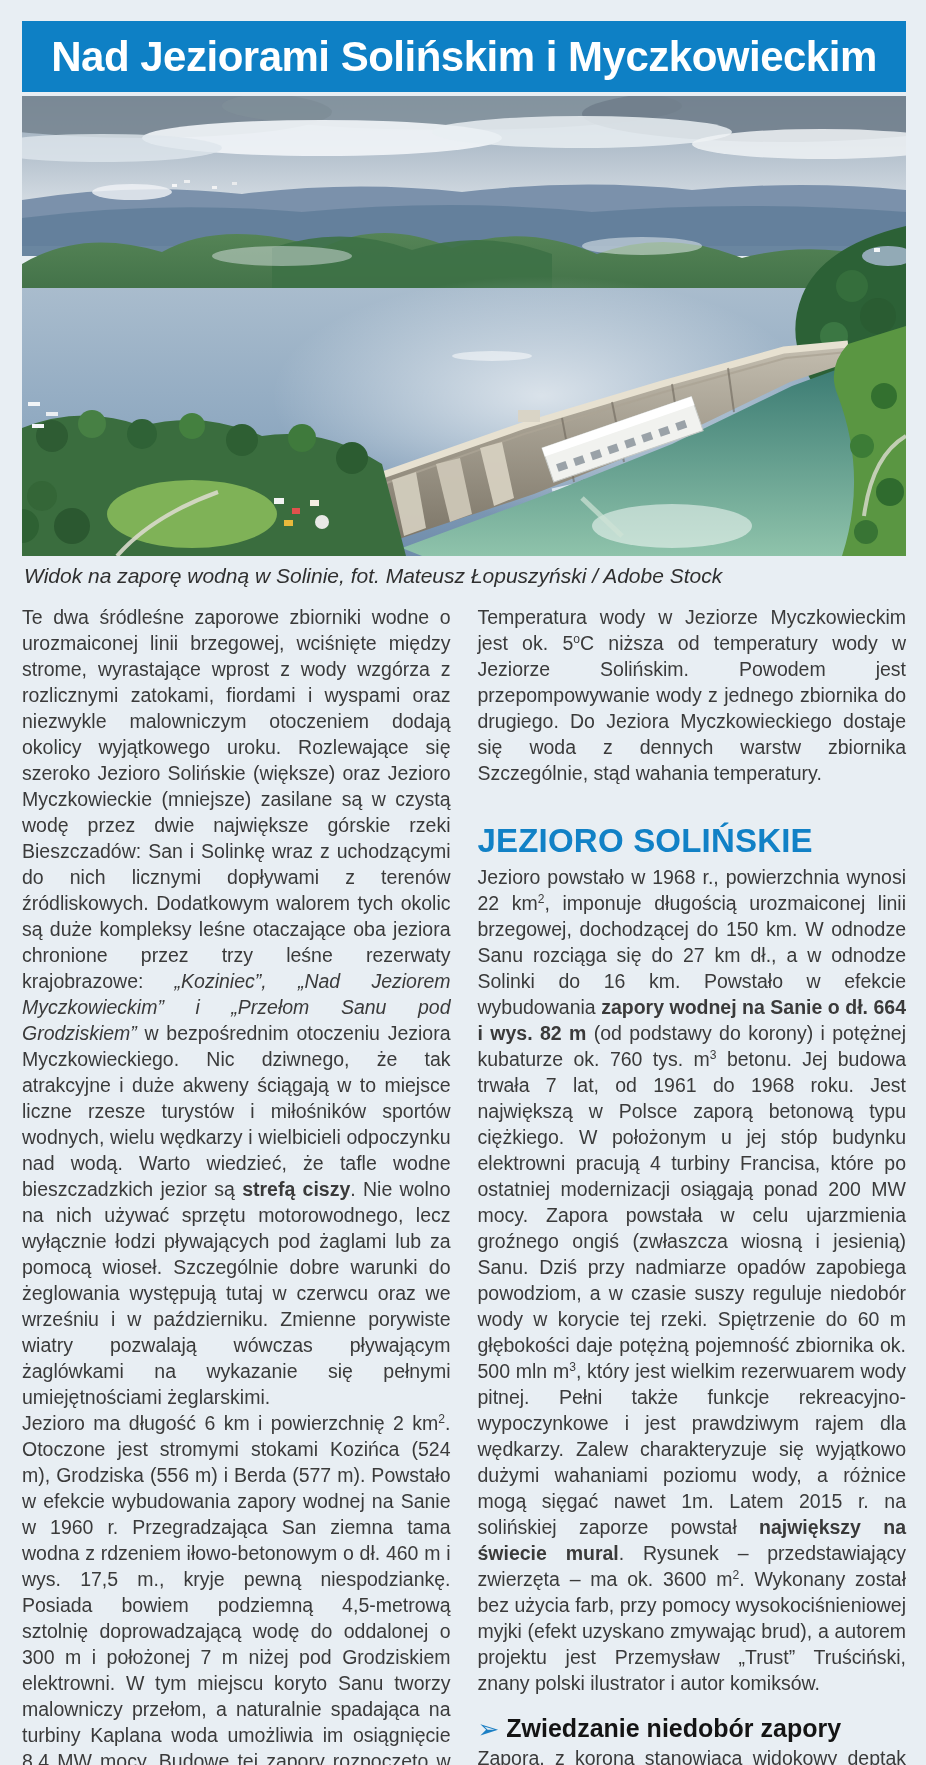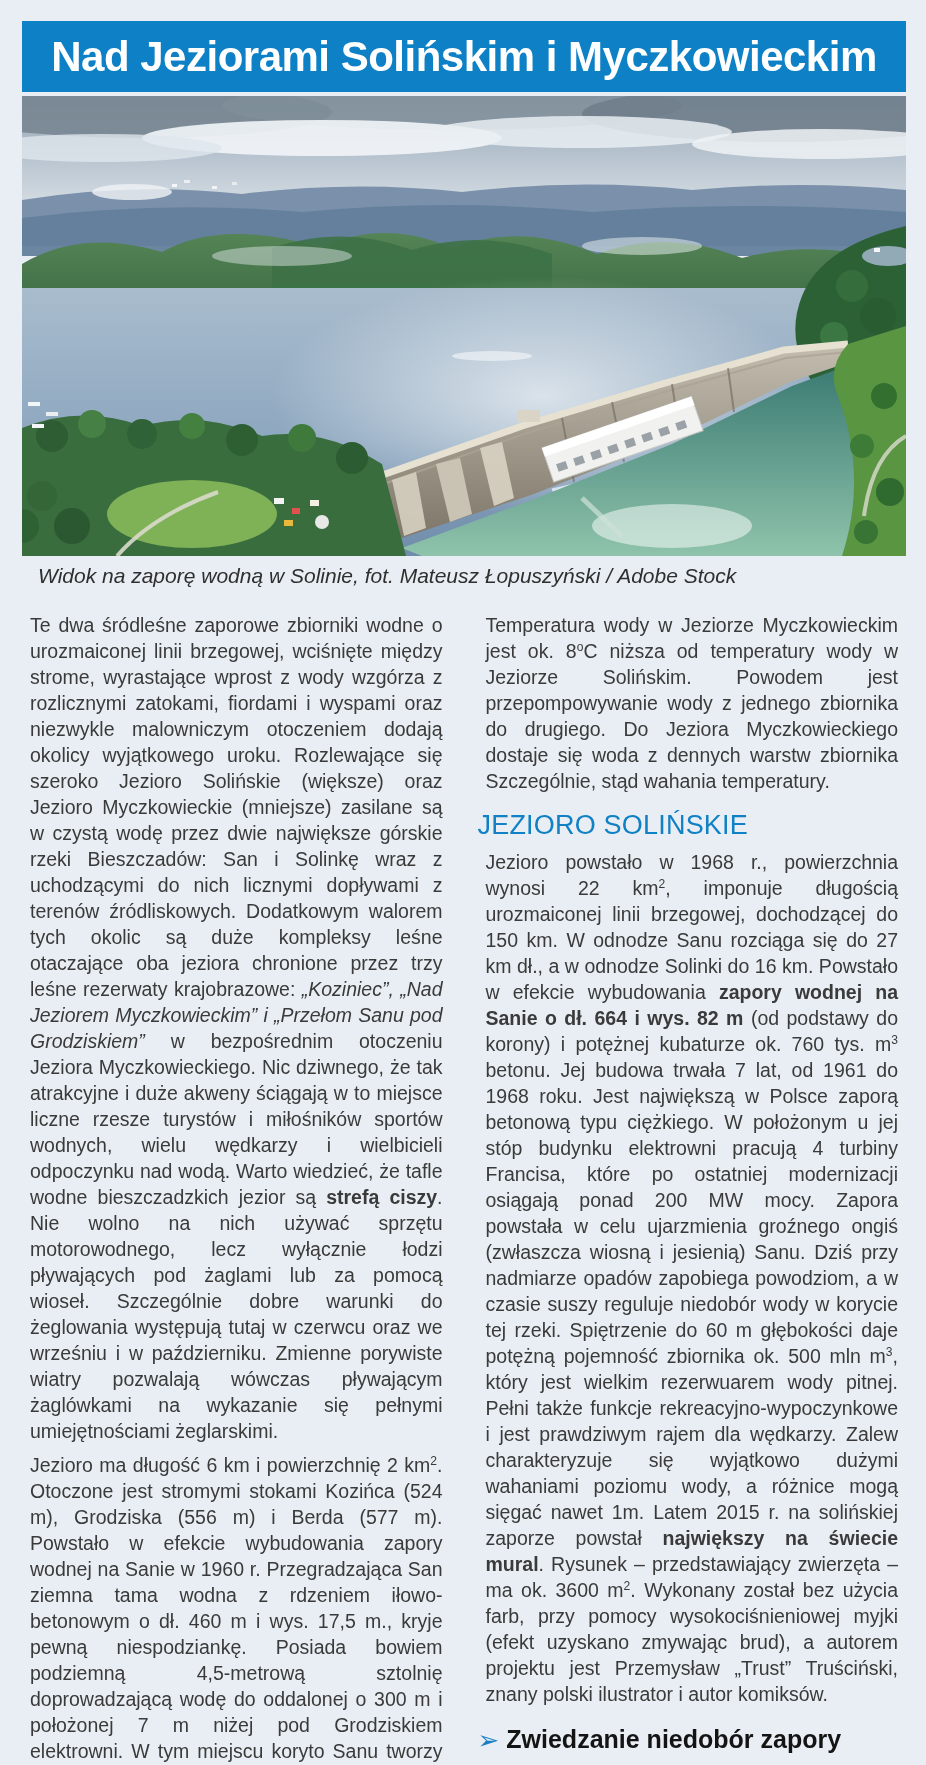--- a/index.html
+++ b/index.html
@@ -25,47 +25,47 @@
     margin:0;
     color:#ffffff;
     font-size:42px;
     font-weight:bold;
     letter-spacing:-0.5px;
     white-space:nowrap;
   }
   figure.photo{margin:4px 0 0 0;padding:0;height:460px;}
   figure.photo svg{display:block;width:884px;height:460px;}
   .caption{
-    margin:8px 0 0 16px;
+    margin:8px 0 0 2px;
     font-style:italic;
     font-size:21px;
     color:#2f2f2f;
   }
   .columns{
     display:grid;
     grid-template-columns:1fr 1fr;
     column-gap:27px;
     margin-top:16px;
   }
   .col{min-width:0;}
   p.body{
-    margin:8px;
+    margin:0;
     font-size:19.5px;
     line-height:26px;
     text-align:justify;
     hyphens:auto;
     -webkit-hyphens:auto;
   }
   .run-bold{font-weight:bold;}
   .run-italic{font-style:italic;}
   sup{font-size:.62em;line-height:0;}
   h2.section-heading{
-    margin:16px 0 4px 0;
-    font-size:27px;
-    font-weight:normal;
+    margin:36px 0 4px 0;
+    font-size:33px;
+    font-weight:bold;
     color:#1181c6;
     letter-spacing:0.2px;
   }
   h3.tour-heading{
     margin:18px 0 2px 0;
     font-size:25px;
     font-weight:bold;
     color:#141414;
     display:flex;align-items:center;
   }
@@ -238,21 +238,21 @@
 
   <p class="caption">Widok na zaporę wodną w Solinie, fot. Mateusz Łopuszyński / Adobe Stock</p>
 
   <main class="columns">
     <section class="col">
       <p class="body" lang="pl"><span>Te dwa śródleśne zaporowe zbiorniki wodne o urozmaiconej linii brzegowej, wciśnięte między strome, wyrastające wprost z wody wzgórza z rozlicznymi zatokami, fiordami i wyspami oraz niezwykle malowniczym otoczeniem dodają okolicy wyjątkowego uroku. Rozlewające się szeroko Jezioro Solińskie (większe) oraz Jezioro Myczkowieckie (mniejsze) zasilane są w czystą wodę przez dwie największe górskie rzeki Bieszczadów: San i Solinkę wraz z uchodzącymi do nich licznymi dopływami z terenów źródliskowych. Dodatkowym walorem tych okolic są duże kompleksy leśne otaczające oba jeziora chronione przez trzy leśne rezerwaty krajobrazowe: </span><span class="run-italic">„Koziniec”, „Nad Jeziorem Myczkowieckim” i „Przełom Sanu pod Grodziskiem”</span><span> w bezpośrednim otoczeniu Jeziora Myczkowieckiego. Nic dziwnego, że tak atrakcyjne i duże akweny ściągają w to miejsce liczne rzesze turystów i miłośników sportów wodnych, wielu wędkarzy i wielbicieli odpoczynku nad wodą. Warto wiedzieć, że tafle wodne bieszczadzkich jezior są </span><span class="run-bold">strefą ciszy</span><span>. Nie wolno na nich używać sprzętu motorowodnego, lecz wyłącznie łodzi pływających pod żaglami lub za pomocą wioseł. Szczególnie dobre warunki do żeglowania występują tutaj w czerwcu oraz we wrześniu i w październiku. Zmienne porywiste wiatry pozwalają wówczas pływającym żaglówkami na wykazanie się pełnymi umiejętnościami żeglarskimi.</span></p>
       <p class="body" lang="pl"><span>Jezioro ma długość 6 km i powierzchnię 2 km</span><sup>2</sup><span>. Otoczone jest stromymi stokami Kozińca (524 m), Grodziska (556 m) i Berda (577 m). Powstało w efekcie wybudowania zapory wodnej na Sanie w 1960 r. Przegradzająca San ziemna tama wodna z rdzeniem iłowo-betonowym o dł. 460 m i wys. 17,5 m., kryje pewną niespodziankę. Posiada bowiem podziemną 4,5-metrową sztolnię doprowadzającą wodę do oddalonej o 300 m i położonej 7 m niżej pod Grodziskiem elektrowni. W tym miejscu koryto Sanu tworzy malowniczy przełom, a naturalnie spadająca na turbiny Kaplana woda umożliwia im osiągnięcie 8,4 MW mocy. Budowę tej zapory rozpoczęto w okresie międzywojennym, a ukończono dopiero w latach 1956-1960.</span></p>
     </section>
 
     <section class="col">
-      <p class="body" lang="pl"><span>Temperatura wody w Jeziorze Myczkowieckim jest ok. 8</span><sup>o</sup><span>C niższa od temperatury wody w Jeziorze Solińskim. Powodem jest przepompowywanie wody z jednego zbiornika do drugiego. Do Jeziora Myczkowieckiego dostaje się woda z dennych warstw zbiornika Szczególnie, stąd wahania temperatury.</span></p>
+      <p class="body" lang="pl"><span>Temperatura wody w Jeziorze Myczkowieckim jest ok. 5</span><sup>o</sup><span>C niższa od temperatury wody w Jeziorze Solińskim. Powodem jest przepompowywanie wody z jednego zbiornika do drugiego. Do Jeziora Myczkowieckiego dostaje się woda z dennych warstw zbiornika Szczególnie, stąd wahania temperatury.</span></p>
       <h2 class="section-heading">JEZIORO SOLIŃSKIE</h2>
       <p class="body" lang="pl"><span>Jezioro powstało w 1968 r., powierzchnia wynosi 22 km</span><sup>2</sup><span>, imponuje długością urozmaiconej linii brzegowej, dochodzącej do 150 km. W odnodze Sanu rozciąga się do 27 km dł., a w odnodze Solinki do 16 km. Powstało w efekcie wybudowania </span><span class="run-bold">zapory wodnej na Sanie o dł. 664 i wys. 82 m</span><span> (od podstawy do korony) i potężnej kubaturze ok. 760 tys. m</span><sup>3</sup><span> betonu. Jej budowa trwała 7 lat, od 1961 do 1968 roku. Jest największą w Polsce zaporą betonową typu ciężkiego. W położonym u jej stóp budynku elektrowni pracują 4 turbiny Francisa, które po ostatniej modernizacji osiągają ponad 200 MW mocy. Zapora powstała w celu ujarzmienia groźnego ongiś (zwłaszcza wiosną i jesienią) Sanu. Dziś przy nadmiarze opadów zapobiega powodziom, a w czasie suszy reguluje niedobór wody w korycie tej rzeki. Spiętrzenie do 60 m głębokości daje potężną pojemność zbiornika ok. 500 mln m</span><sup>3</sup><span>, który jest wielkim rezerwuarem wody pitnej. Pełni także funkcje rekreacyjno-wypoczynkowe i jest prawdziwym rajem dla wędkarzy. Zalew charakteryzuje się wyjątkowo dużymi wahaniami poziomu wody, a różnice mogą sięgać nawet 1m. Latem 2015 r. na solińskiej zaporze powstał </span><span class="run-bold">największy na świecie mural</span><span>. Rysunek – przedstawiający zwierzęta – ma ok. 3600 m</span><sup>2</sup><span>. Wykonany został bez użycia farb, przy pomocy wysokociśnieniowej myjki (efekt uzyskano zmywając brud), a autorem projektu jest Przemysław „Trust” Truściński, znany polski ilustrator i autor komiksów.</span></p>
       <h3 class="tour-heading">
         <span class="arrow">➢</span>
         <span>Zwiedzanie niedobór zapory</span>
       </h3>
       <p class="body" lang="pl"><span>Zapora, z koroną stanowiącą widokowy deptak spacerowy, kryje ciekawe wnętrze z licznymi korytarzami, które można zwiedzać z przewodnikami zakładowymi. W celu zwiedzenia obiektów elektrowni przez grupy zorganizowane (tj. od 15</span></p>
     </section>
   </main>
 </div>

